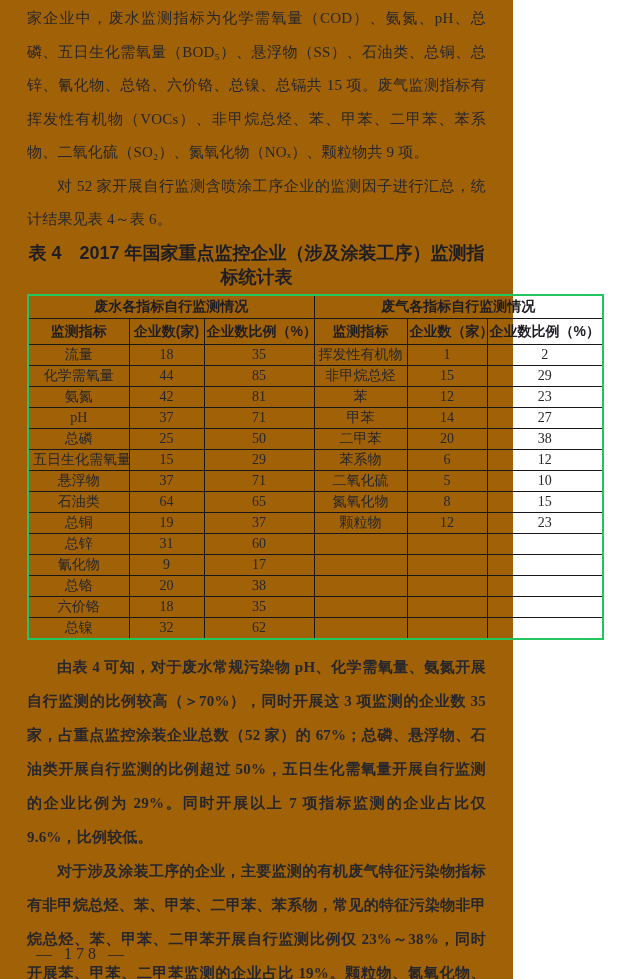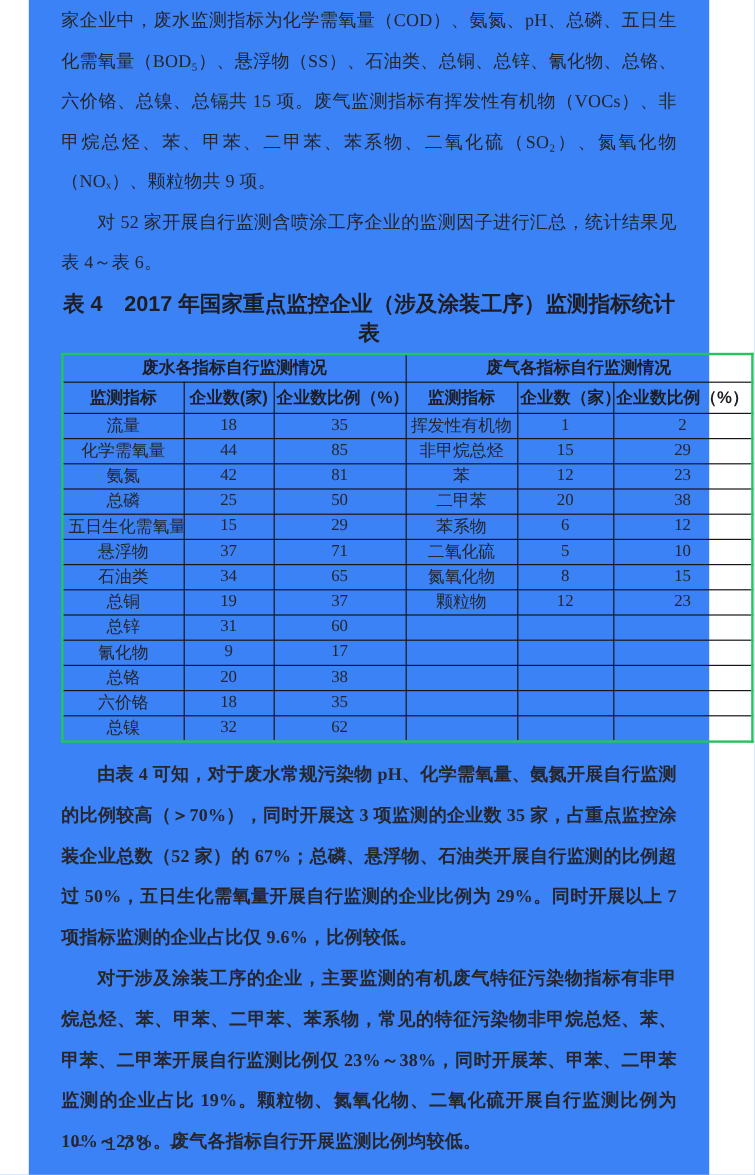--- a/index.html
+++ b/index.html
@@ -6,24 +6,23 @@
   html, body { margin: 0; padding: 0; }
   body {
     width: 629px; height: 979px;
     background: #ffffff;
     font-family: "Liberation Serif", "DejaVu Serif", serif;
     color: #26262c;
     overflow: hidden;
   }
   .page {
     position: relative;
-    width: 567px; height: 979px;
-    background: #3b82f6;
+    width: 513px; height: 979px;
+    background: #a16207;
     padding: 2px 27px 0 27px;
-    margin-left: 24px;
   }
   .body-text {
     margin: 0;
     font-size: 15px;
     line-height: 33.5px;
     text-align: justify;
     text-justify: inter-ideograph;
     letter-spacing: 0.2px;
   }
   .indent { text-indent: 2em; }
@@ -65,21 +64,20 @@
     padding: 0 4px;
   }
   td.cell-label { text-align: center; padding-left: 7px; }
   td.cell-num { text-align: center; }
   .footer {
     position: absolute;
     left: 36px; bottom: 16px;
     font-size: 16px;
     letter-spacing: 4px;
     color: #26262c;
-    font-family: Liberation Mono, monospace;
   }
 </style>
 </head>
 <body>
 
 <div class="page">
 
   <p class="body-text">家企业中，废水监测指标为化学需氧量（COD）、氨氮、pH、总磷、五日生化需氧量（BOD₅）、悬浮物（SS）、石油类、总铜、总锌、氰化物、总铬、六价铬、总镍、总镉共 15 项。废气监测指标有挥发性有机物（VOCs）、非甲烷总烃、苯、甲苯、二甲苯、苯系物、二氧化硫（SO₂）、氮氧化物（NOₓ）、颗粒物共 9 项。</p>
 
   <p class="body-text indent">对 52 家开展自行监测含喷涂工序企业的监测因子进行汇总，统计结果见表 4～表 6。</p>
@@ -128,20 +126,28 @@
         </tr>
         <tr>
           <td class="cell-label">氨氮</td>
           <td class="cell-num">42</td>
           <td class="cell-num">81</td>
           <td class="cell-label">苯</td>
           <td class="cell-num">12</td>
           <td class="cell-num">23</td>
         </tr>
         <tr>
+          <td class="cell-label">pH</td>
+          <td class="cell-num">37</td>
+          <td class="cell-num">71</td>
+          <td class="cell-label">甲苯</td>
+          <td class="cell-num">14</td>
+          <td class="cell-num">27</td>
+        </tr>
+        <tr>
           <td class="cell-label">总磷</td>
           <td class="cell-num">25</td>
           <td class="cell-num">50</td>
           <td class="cell-label">二甲苯</td>
           <td class="cell-num">20</td>
           <td class="cell-num">38</td>
         </tr>
         <tr>
           <td class="cell-label">五日生化需氧量</td>
           <td class="cell-num">15</td>
@@ -153,21 +159,21 @@
         <tr>
           <td class="cell-label">悬浮物</td>
           <td class="cell-num">37</td>
           <td class="cell-num">71</td>
           <td class="cell-label">二氧化硫</td>
           <td class="cell-num">5</td>
           <td class="cell-num">10</td>
         </tr>
         <tr>
           <td class="cell-label">石油类</td>
-          <td class="cell-num">34</td>
+          <td class="cell-num">64</td>
           <td class="cell-num">65</td>
           <td class="cell-label">氮氧化物</td>
           <td class="cell-num">8</td>
           <td class="cell-num">15</td>
         </tr>
         <tr>
           <td class="cell-label">总铜</td>
           <td class="cell-num">19</td>
           <td class="cell-num">37</td>
           <td class="cell-label">颗粒物</td>

